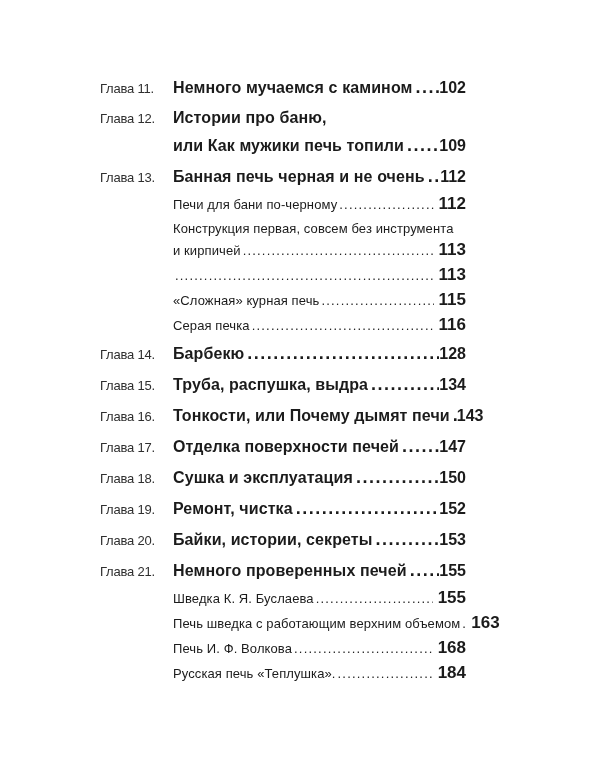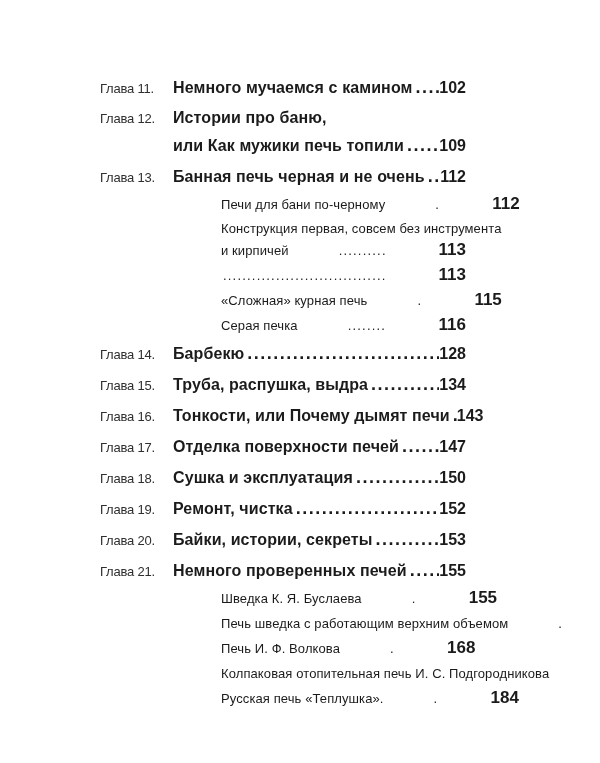--- a/index.html
+++ b/index.html
@@ -28,21 +28,21 @@
     font-weight:700; font-size:16px;
     letter-spacing:0.1px; white-space:nowrap; flex-shrink:0;
   }
   .row-ch .dots { margin-left:3px; }
   .row-ch .dots::after {
     content:"....................................................................................................................................................";
     font-weight:700; font-size:18px; letter-spacing:1.5px;
   }
   .row-ch .pg { font-weight:700; font-size:16px; white-space:nowrap; }
   
-  .row-sub { line-height:16px; margin-bottom:8px;gap:48px; }
+  .row-sub { line-height:16px; margin-bottom:8px; }
   .row-sub .title {
     font-weight:400; font-size:13px;
     letter-spacing:0.1px; white-space:nowrap; flex-shrink:0;
   }
   .row-sub .dots { margin-left:2px; }
   .row-sub .dots::after {
     content:"............................................................................................................................................................................";
     font-weight:400; font-size:13px; letter-spacing:1.2px; color:#222;
   }
   .row-sub .pg { font-weight:700; font-size:17px; margin-left:5px; white-space:nowrap; }
@@ -197,26 +197,20 @@
     <span class="pg">163</span>
   </div>
 
   <div class="row row-sub">
     <span class="label"></span>
     <span class="title">Печь И. Ф. Волкова</span>
     <span class="dots"></span>
     <span class="pg">168</span>
   </div>
 
-  <div class="row row-sub">
-    <span class="label"></span>
-    <span class="title">Колпаковая отопительная печь И. С. Подгородникова</span>
-    <span class="dots"></span>
-    <span class="pg">178</span>
-  </div>
 
   <div class="row row-sub">
     <span class="label"></span>
     <span class="title">Русская печь «Теплушка».</span>
     <span class="dots"></span>
     <span class="pg">184</span>
   </div>
 
 </div>
 

